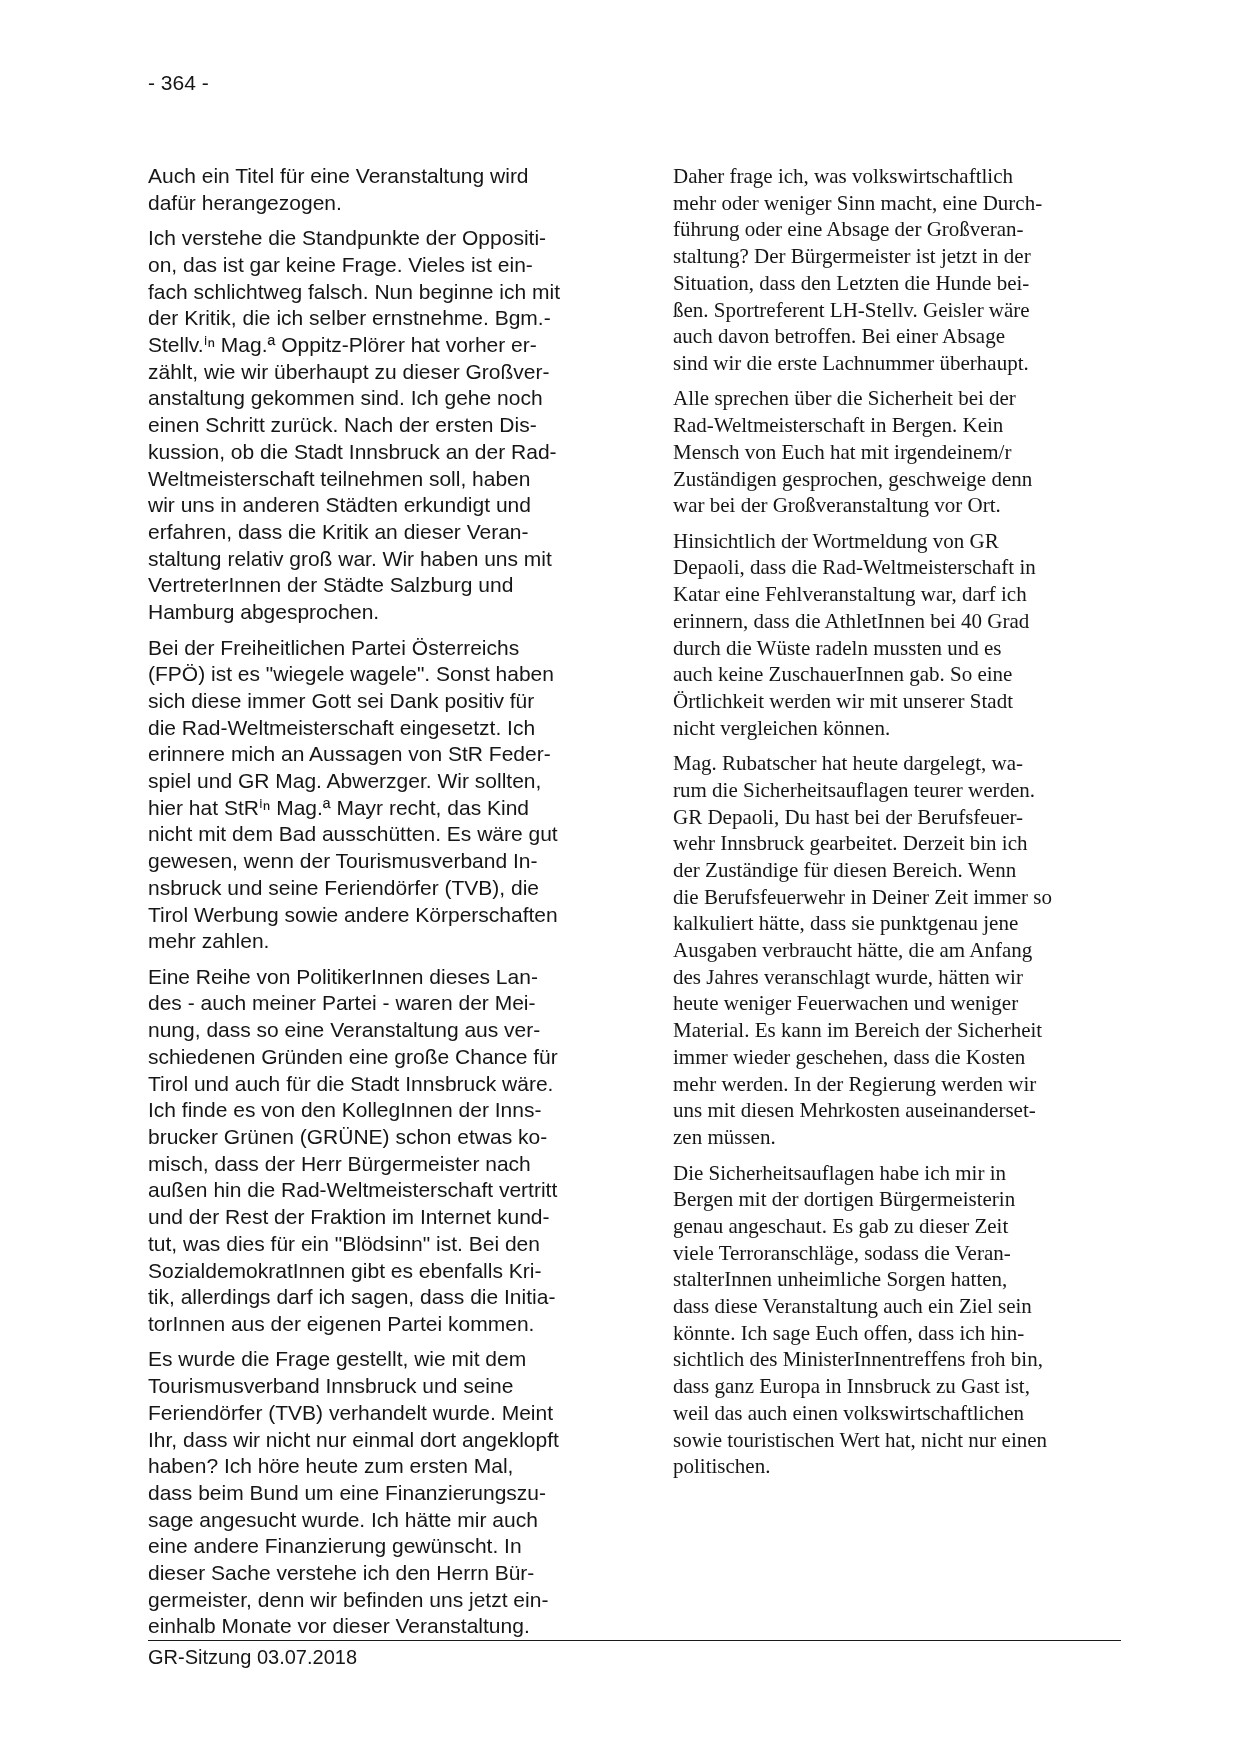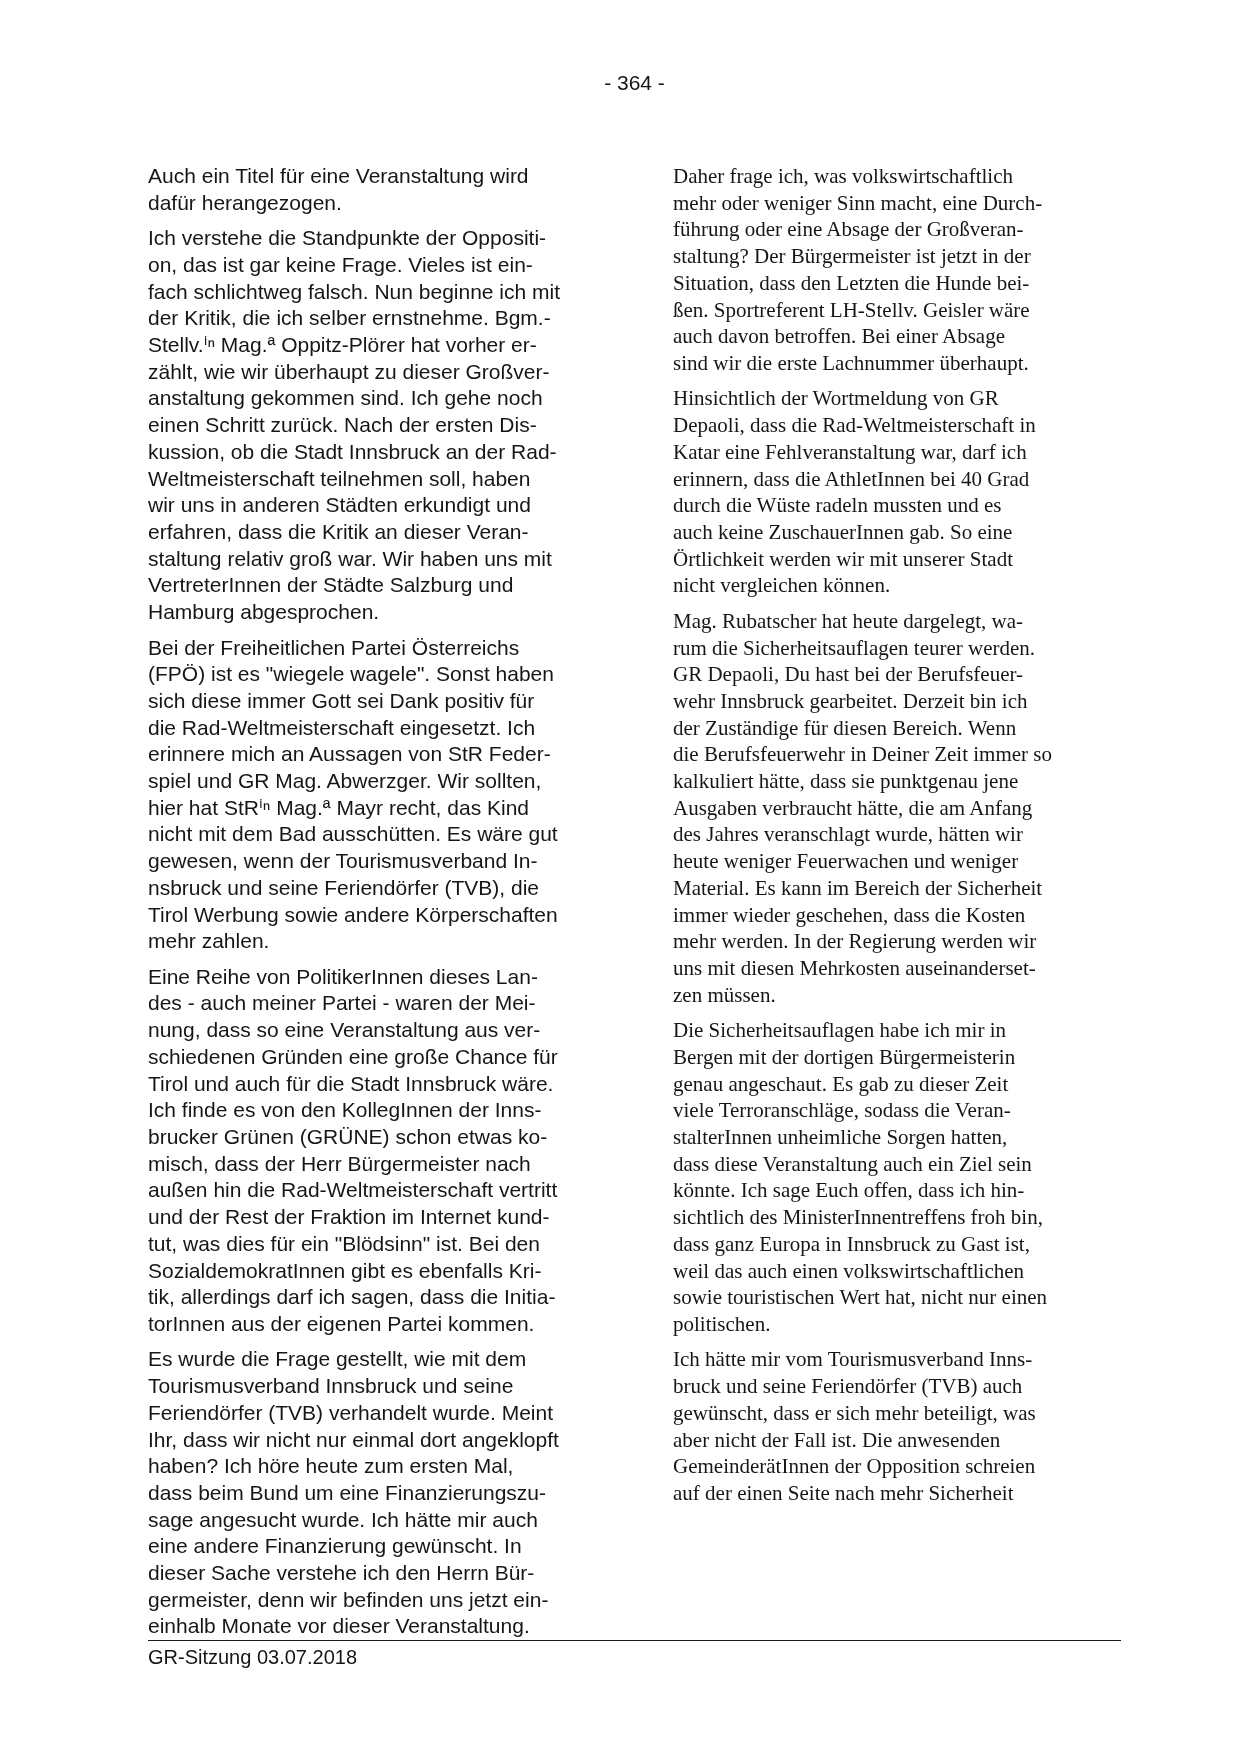--- a/index.html
+++ b/index.html
@@ -10,21 +10,20 @@
     color: #161616;
     font-family: "Liberation Sans", "DejaVu Sans", sans-serif;
     position: relative;
     overflow: hidden;
   }
   .page-number {
     position: absolute;
     top: 71px;
     left: 148px;
     width: 973px;
-    text-align: center;
     font-size: 21px;
     line-height: 24px;
   }
   .columns {
     position: absolute;
     top: 163px;
     left: 148px;
     width: 973px;
     display: flex;
     justify-content: space-between;
@@ -119,20 +118,25 @@
 
     <div class="col col-right">
       <p>Daher frage ich, was volkswirtschaftlich
 mehr oder weniger Sinn macht, eine Durch-
 führung oder eine Absage der Großveran-
 staltung? Der Bürgermeister ist jetzt in der
 Situation, dass den Letzten die Hunde bei-
 ßen. Sportreferent LH-Stellv. Geisler wäre
 auch davon betroffen. Bei einer Absage
 sind wir die erste Lachnummer überhaupt.</p>
+      <p>Alle sprechen über die Sicherheit bei der
+Rad-Weltmeisterschaft in Bergen. Kein
+Mensch von Euch hat mit irgendeinem/r
+Zuständigen gesprochen, geschweige denn
+war bei der Großveranstaltung vor Ort.</p>
       <p>Hinsichtlich der Wortmeldung von GR
 Depaoli, dass die Rad-Weltmeisterschaft in
 Katar eine Fehlveranstaltung war, darf ich
 erinnern, dass die AthletInnen bei 40 Grad
 durch die Wüste radeln mussten und es
 auch keine ZuschauerInnen gab. So eine
 Örtlichkeit werden wir mit unserer Stadt
 nicht vergleichen können.</p>
       <p>Mag. Rubatscher hat heute dargelegt, wa-
 rum die Sicherheitsauflagen teurer werden.
@@ -154,26 +158,20 @@
 genau angeschaut. Es gab zu dieser Zeit
 viele Terroranschläge, sodass die Veran-
 stalterInnen unheimliche Sorgen hatten,
 dass diese Veranstaltung auch ein Ziel sein
 könnte. Ich sage Euch offen, dass ich hin-
 sichtlich des MinisterInnentreffens froh bin,
 dass ganz Europa in Innsbruck zu Gast ist,
 weil das auch einen volkswirtschaftlichen
 sowie touristischen Wert hat, nicht nur einen
 politischen.</p>
-      <p>Ich hätte mir vom Tourismusverband Inns-
-bruck und seine Feriendörfer (TVB) auch
-gewünscht, dass er sich mehr beteiligt, was
-aber nicht der Fall ist. Die anwesenden
-GemeinderätInnen der Opposition schreien
-auf der einen Seite nach mehr Sicherheit</p>
     </div>
 
   </div>
 
   <div class="footer">
     <div class="footer-text">GR-Sitzung 03.07.2018</div>
   </div>
 
 </div>
 

